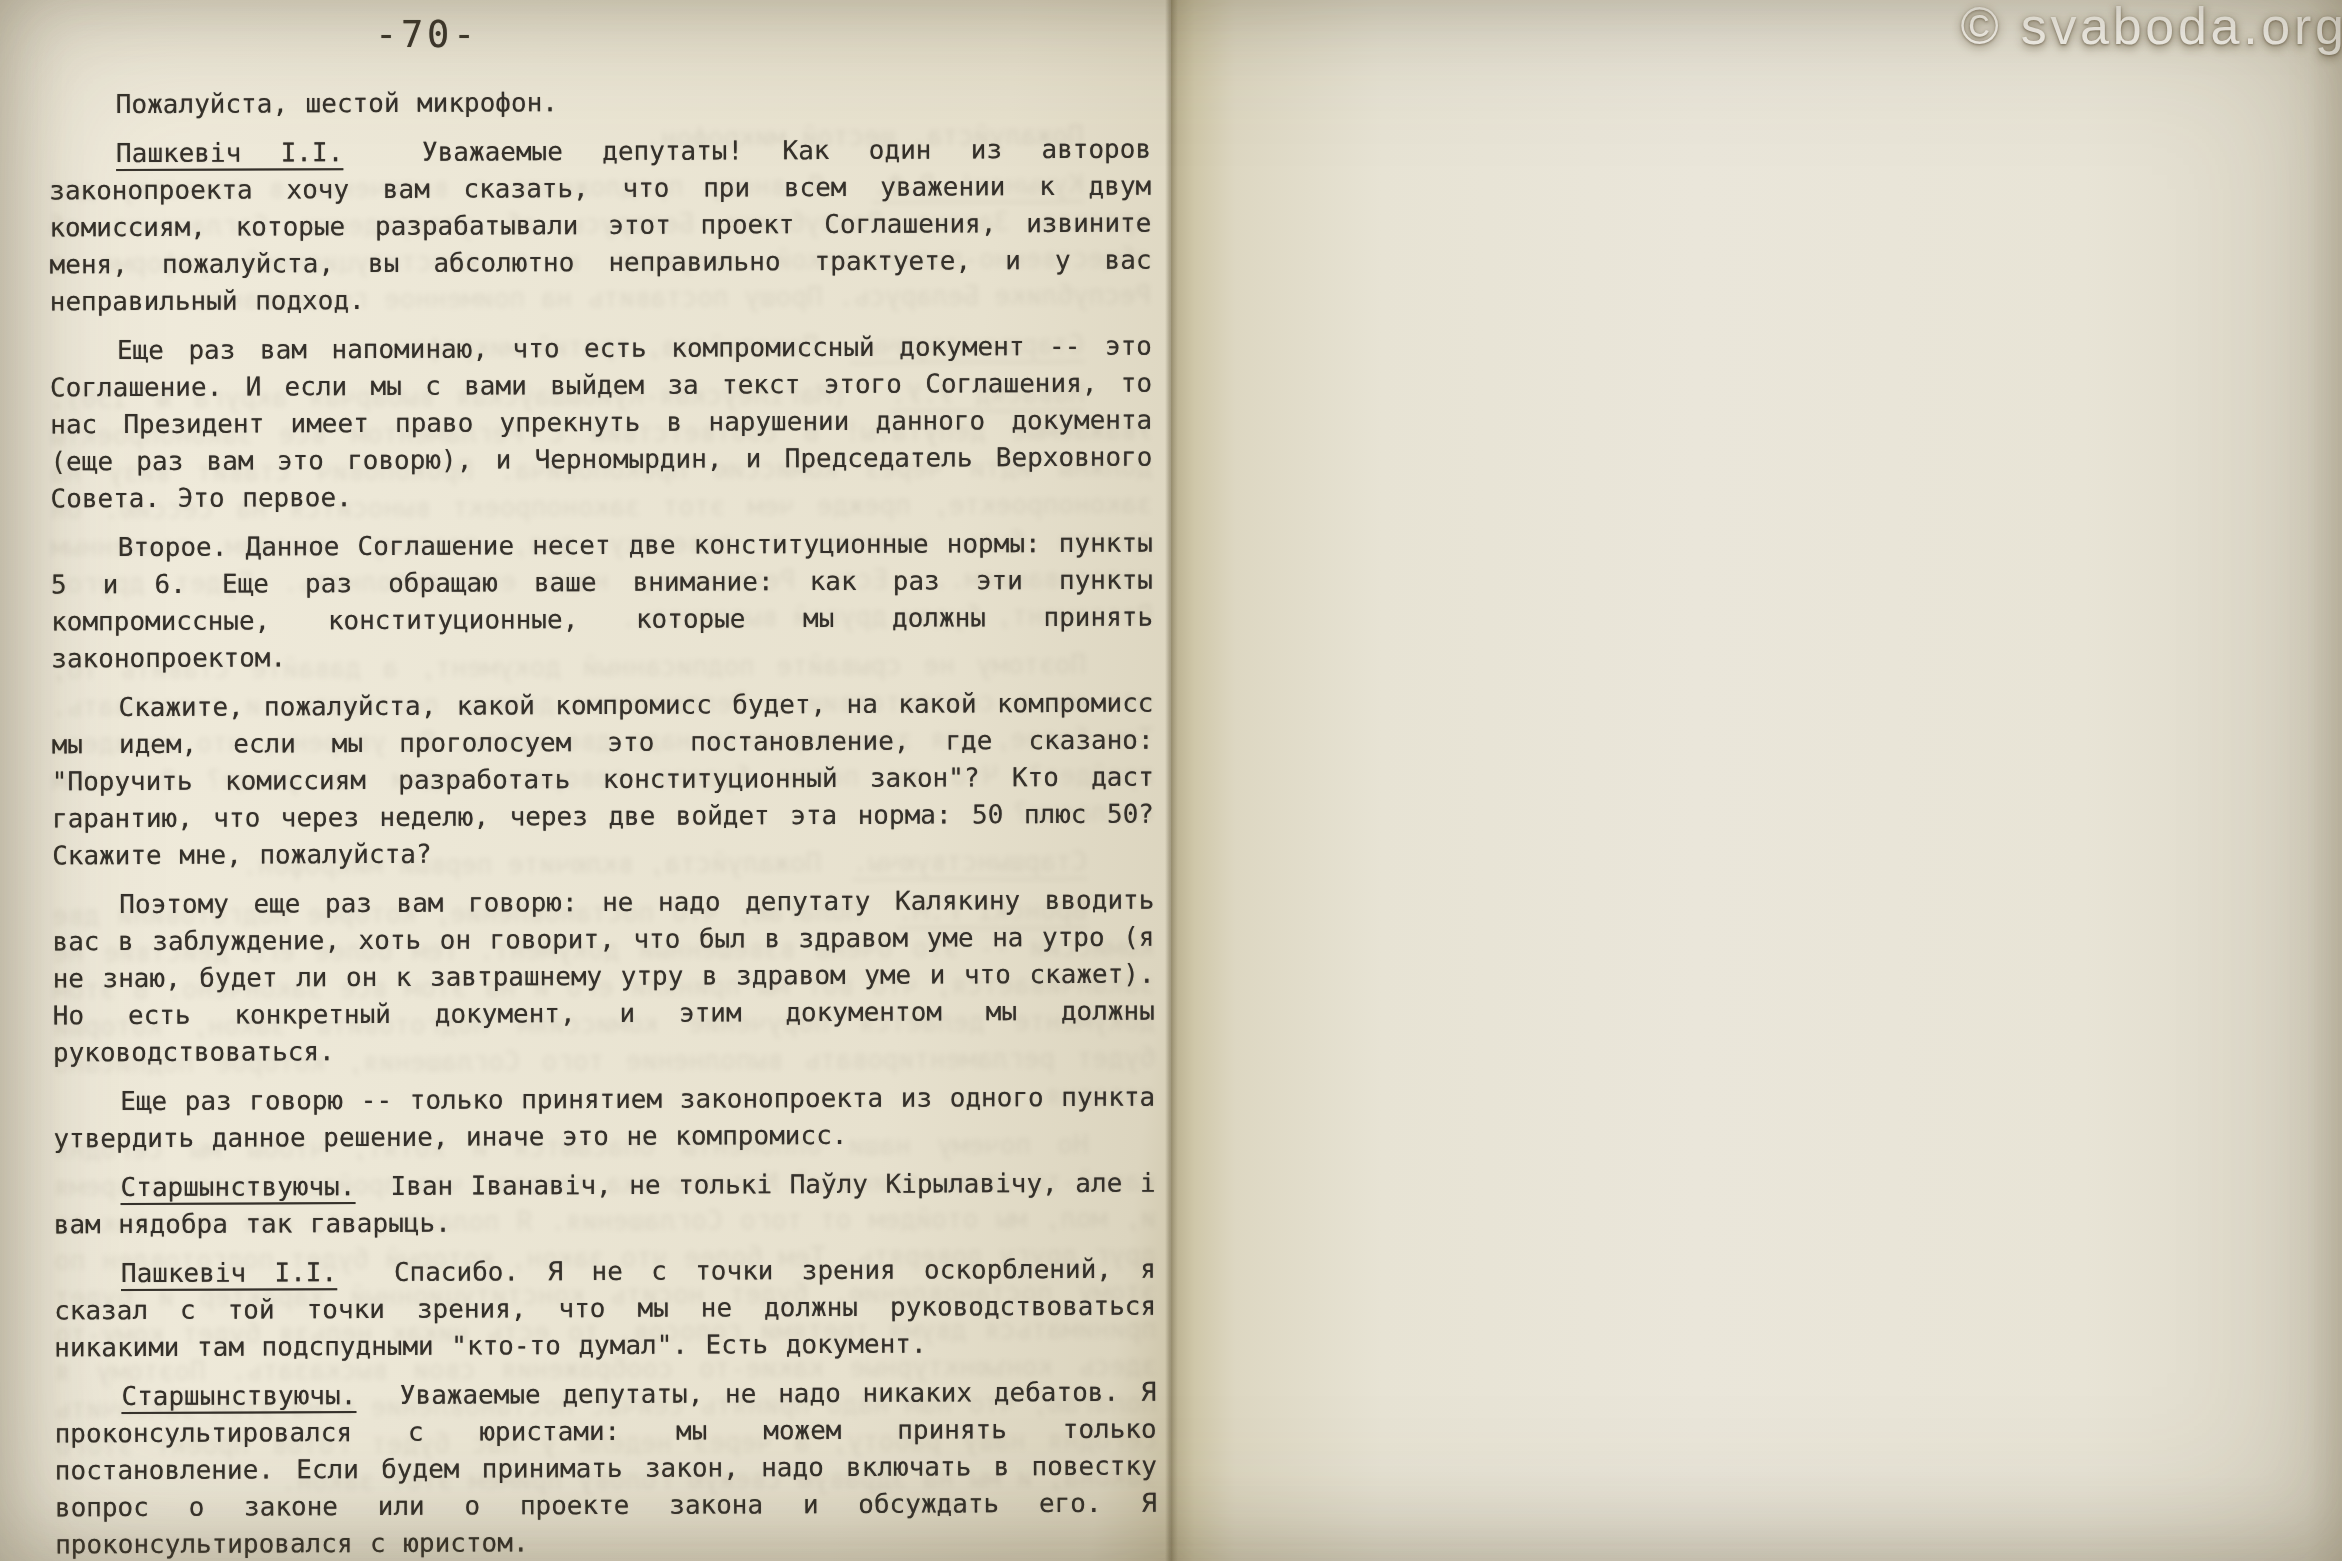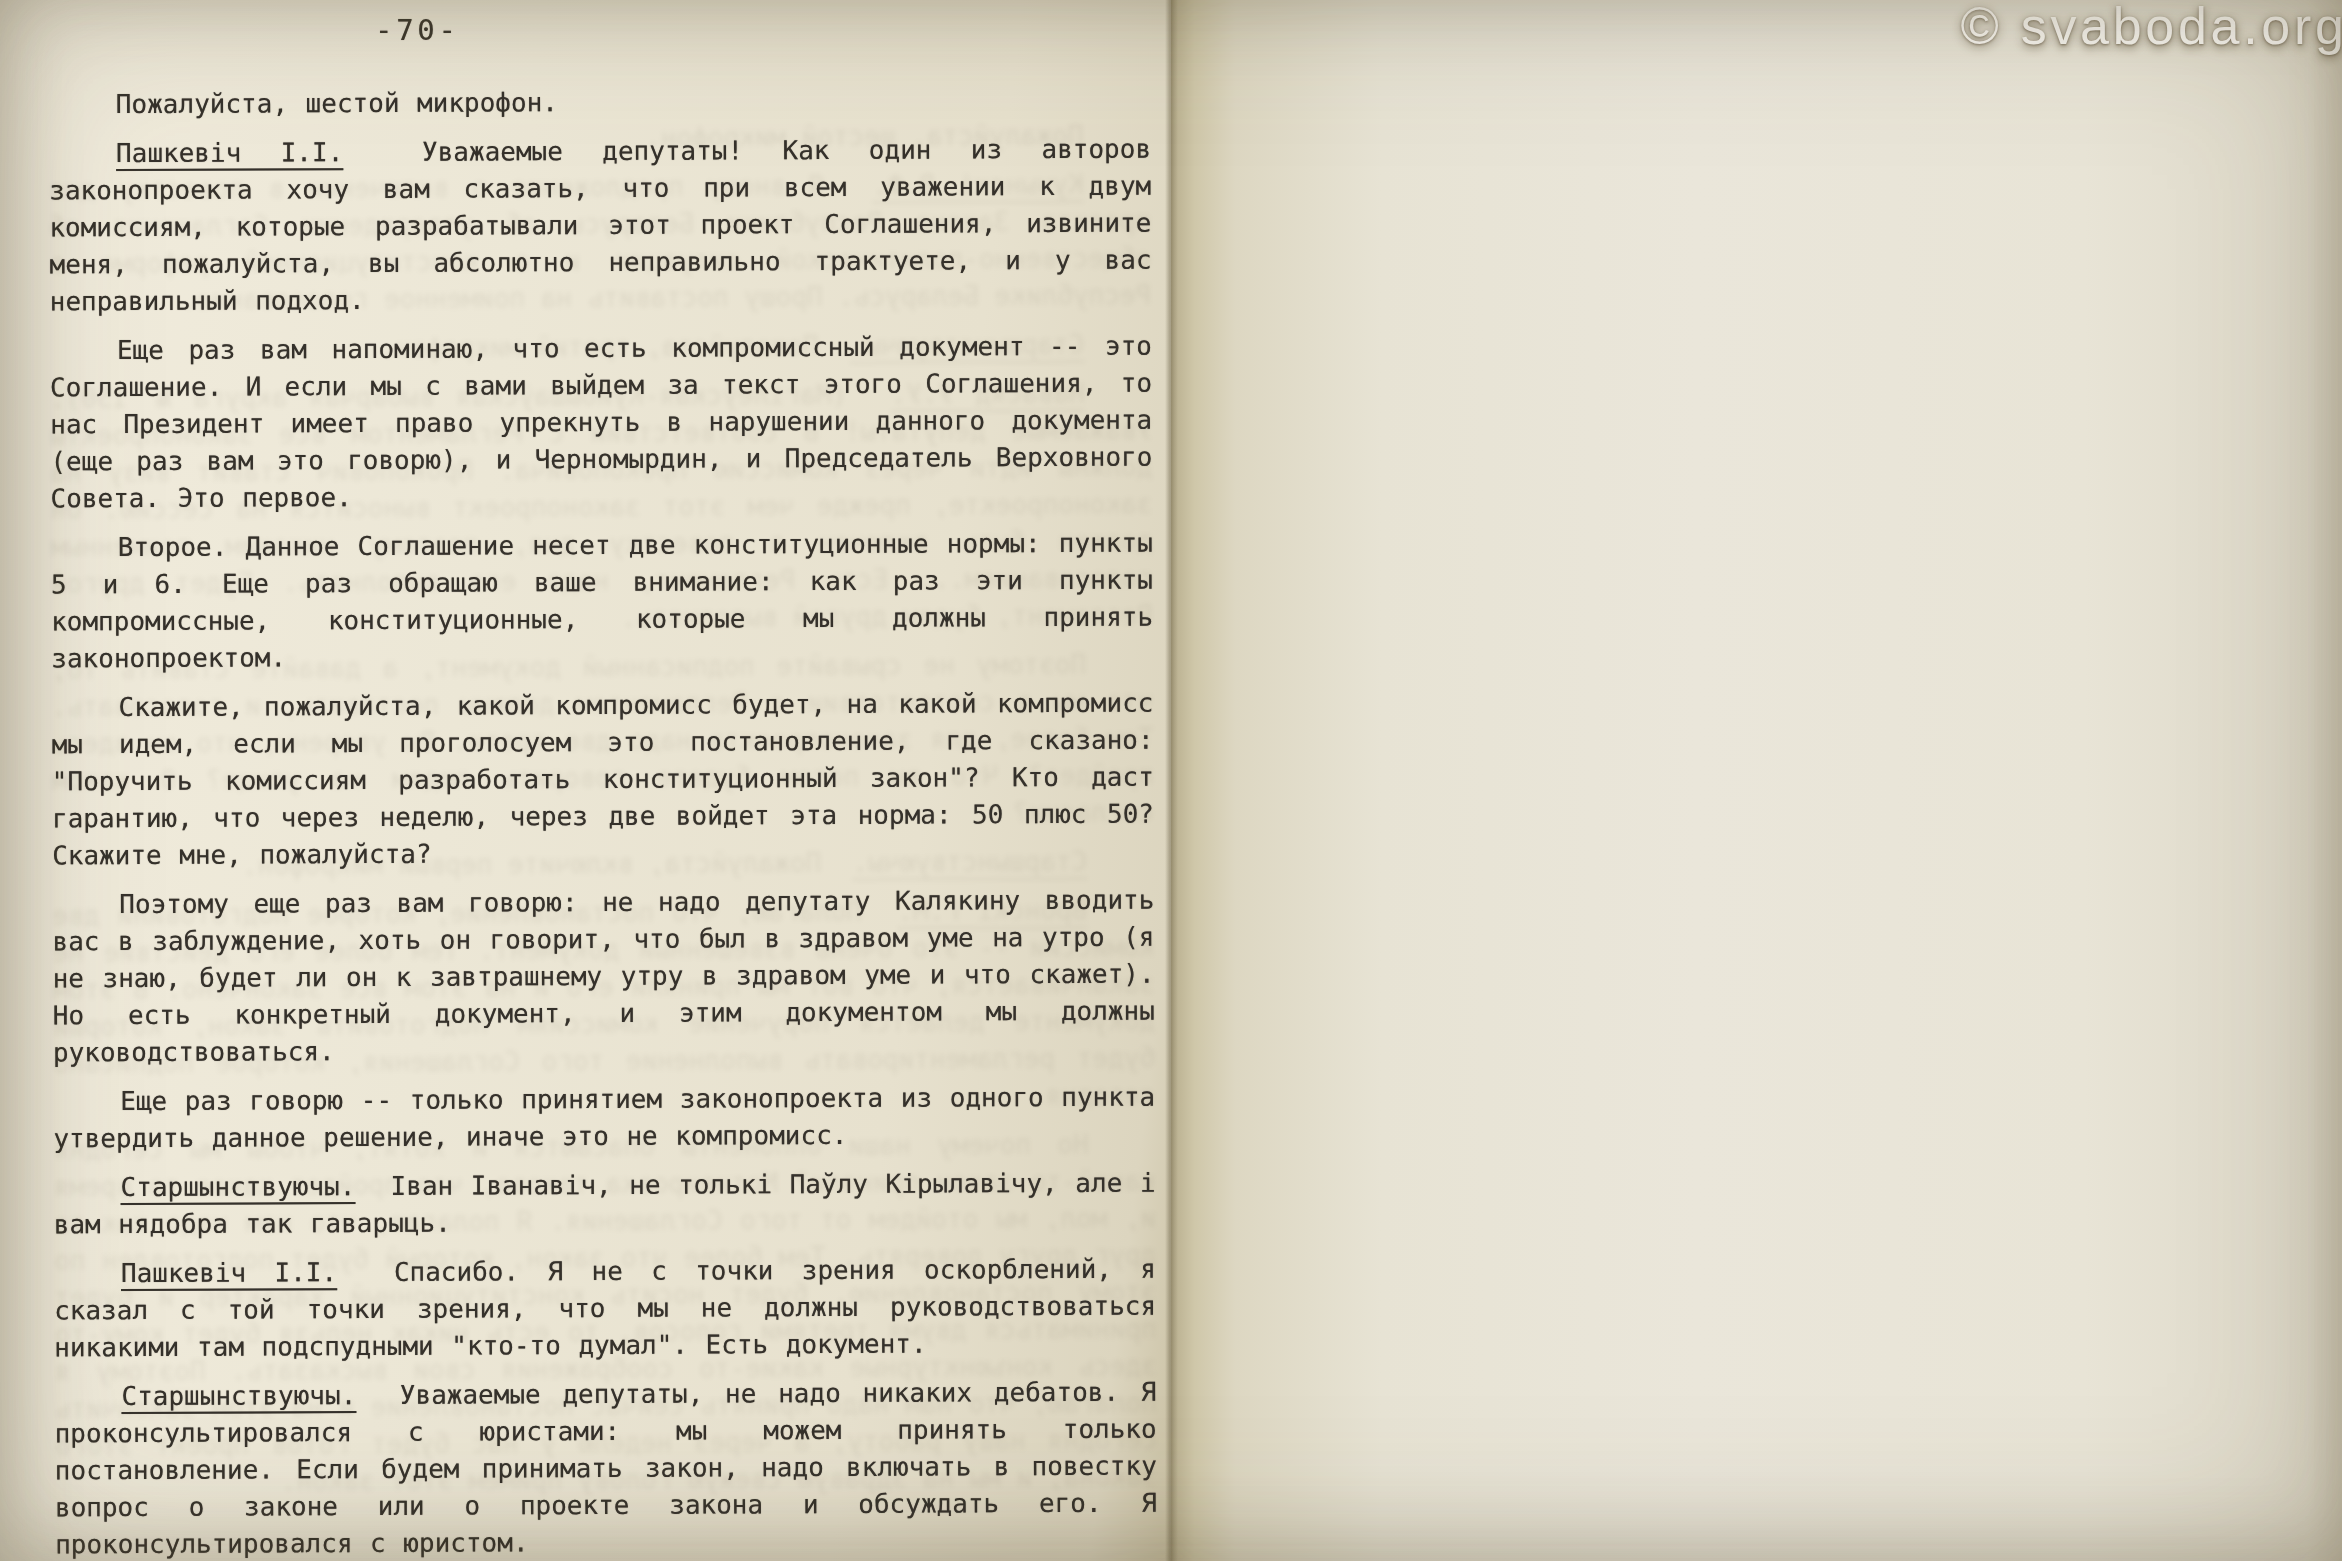--- a/index.html
+++ b/index.html
@@ -54,21 +54,21 @@
 
   .para { margin: 0 0 12px 0; text-indent: 67px; }
   .speaker {
     text-decoration: underline;
     text-decoration-thickness: 2.3px;
     text-underline-offset: 6.6px;
   }
 
   .page-num {
     position: absolute;
-    font-size: 29px;
+    font-size: 37px;
     letter-spacing: 3.7px;
     color: #3c372d;
     text-shadow: 0 0 0.9px rgba(60,55,45,0.5);
   }
   .pn-left  { left: 375px;  top: 13px; }
 
   
   .ghost {
     position: absolute;
     text-align: justify;

